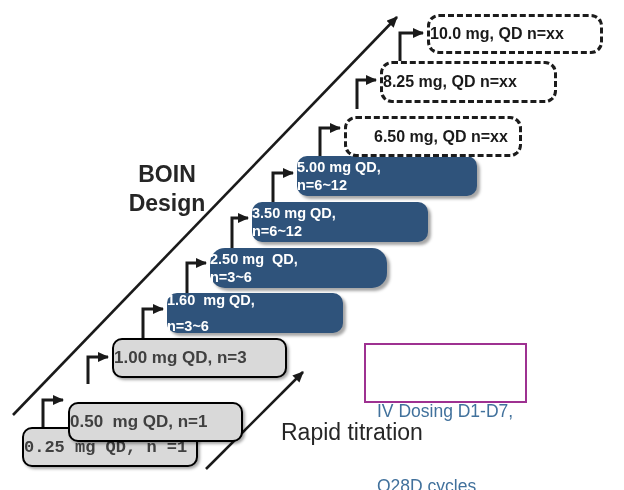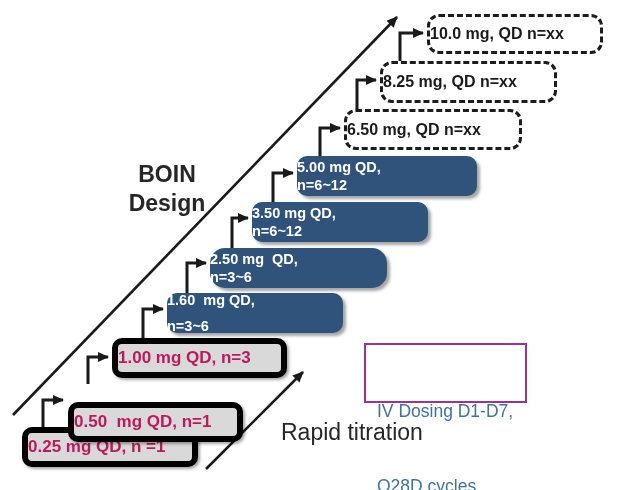--- a/index.html
+++ b/index.html
@@ -7,39 +7,39 @@
     position:relative;width:624px;height:490px;background:#ffffff;overflow:hidden;
     font-family:"Liberation Sans",sans-serif;
   }
   #arrow-layer{position:absolute;left:0;top:0;width:624px;height:490px;}
   .box{
     position:absolute;display:flex;flex-direction:column;align-items:flex-start;justify-content:center;
     text-align:center;font-weight:bold;border-radius:10px;box-sizing:border-box;
   }
   .box span{white-space:pre;display:block;}
   .box.titration{
-    background:#d9d9d9;border:6px solid #000000;color:#be185d;font-size:17px;
+    background:#d9d9d9;border:2px solid #000000;color:#404040;font-size:17px;
     box-shadow:2px 2px 3px rgba(0,0,0,0.35);
   }
   .box.boin{
     background:#2f537b;color:#ffffff;font-size:14.5px;line-height:18px;
     box-shadow:3px 3px 3px rgba(0,0,0,0.35);
   }
   .box.planned{
     background:#ffffff;border:3px dashed #1c1c1c;color:#1a1a1a;font-size:16px;border-radius:12px;
   }
   
-  #stair-0{left:22px;top:427px;width:176px;height:40px;}
+  #stair-0{left:22px;top:427px;width:176px;height:40px;font-family:Liberation Mono, monospace;}
   #stair-1{left:68px;top:382px;width:175px;height:40px;margin-top:20px;}
   #stair-2{left:112px;top:338px;width:175px;height:40px;}
   #stair-3{left:167px;top:293px;width:176px;height:40px;gap:8px;}
   #stair-4{left:210px;top:248px;width:177px;height:40px;border-radius:15px;}
   #stair-5{left:252px;top:202px;width:176px;height:40px;}
   #stair-6{left:297px;top:156px;width:180px;height:40px;}
-  #stair-7{left:344px;top:109px;width:178px;height:41px;}
+  #stair-7{left:344px;top:116px;width:178px;height:41px;padding-left:27px;}
   #stair-8{left:380px;top:61px;width:177px;height:42px;}
   #stair-9{left:427px;top:14px;width:176px;height:40px;}
 
   #design-label{
     position:absolute;left:102px;top:160px;width:130px;text-align:center;
     font-weight:bold;font-size:23px;line-height:29px;color:#262626;
   }
   #rapid-label{
     position:absolute;left:281px;top:419px;font-size:23px;color:#262626;white-space:pre;
   }

